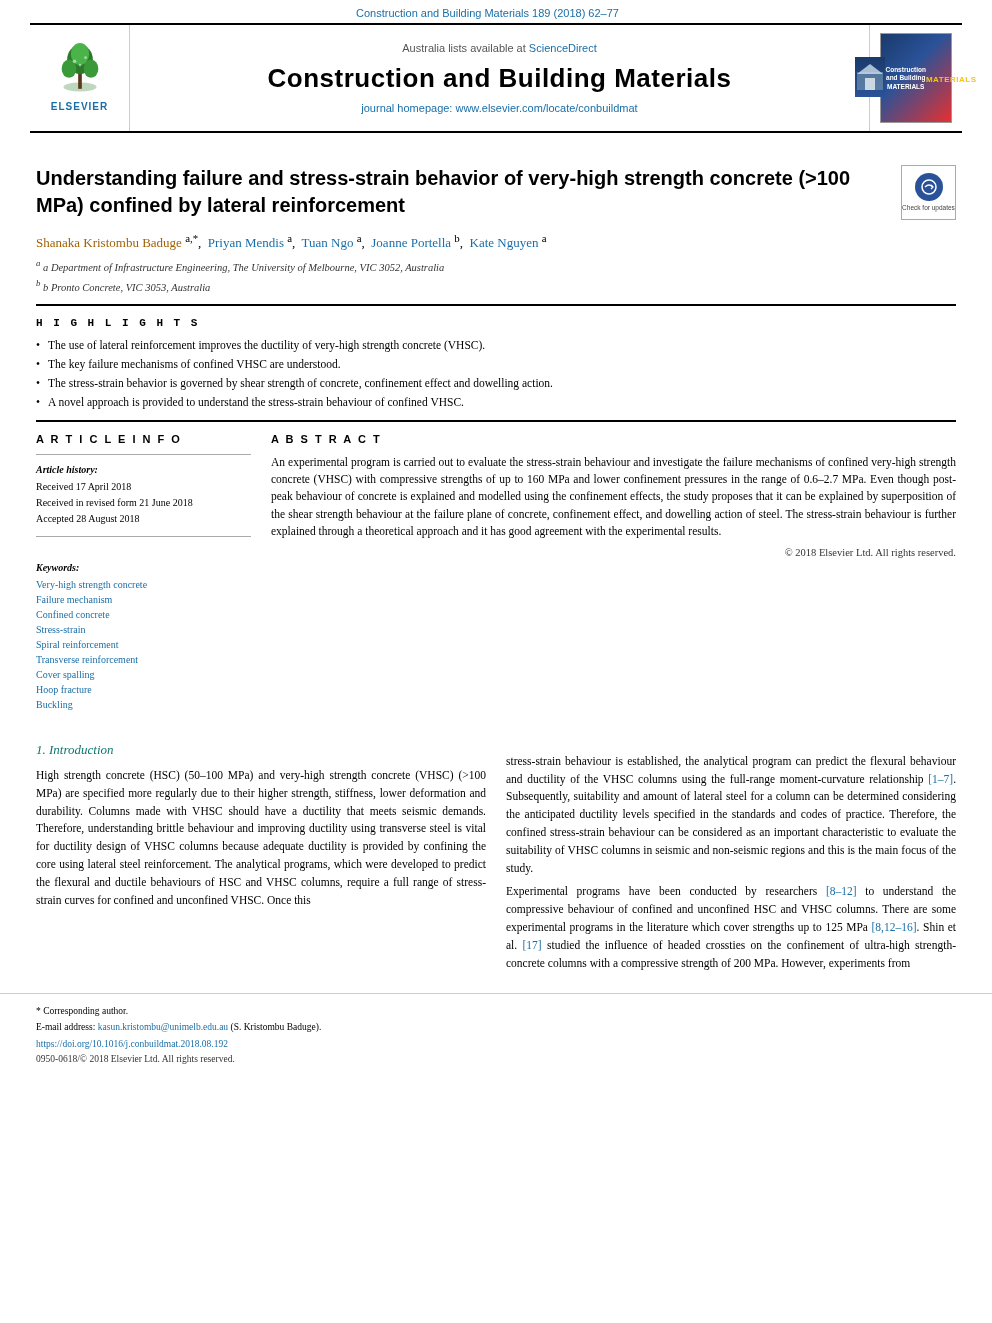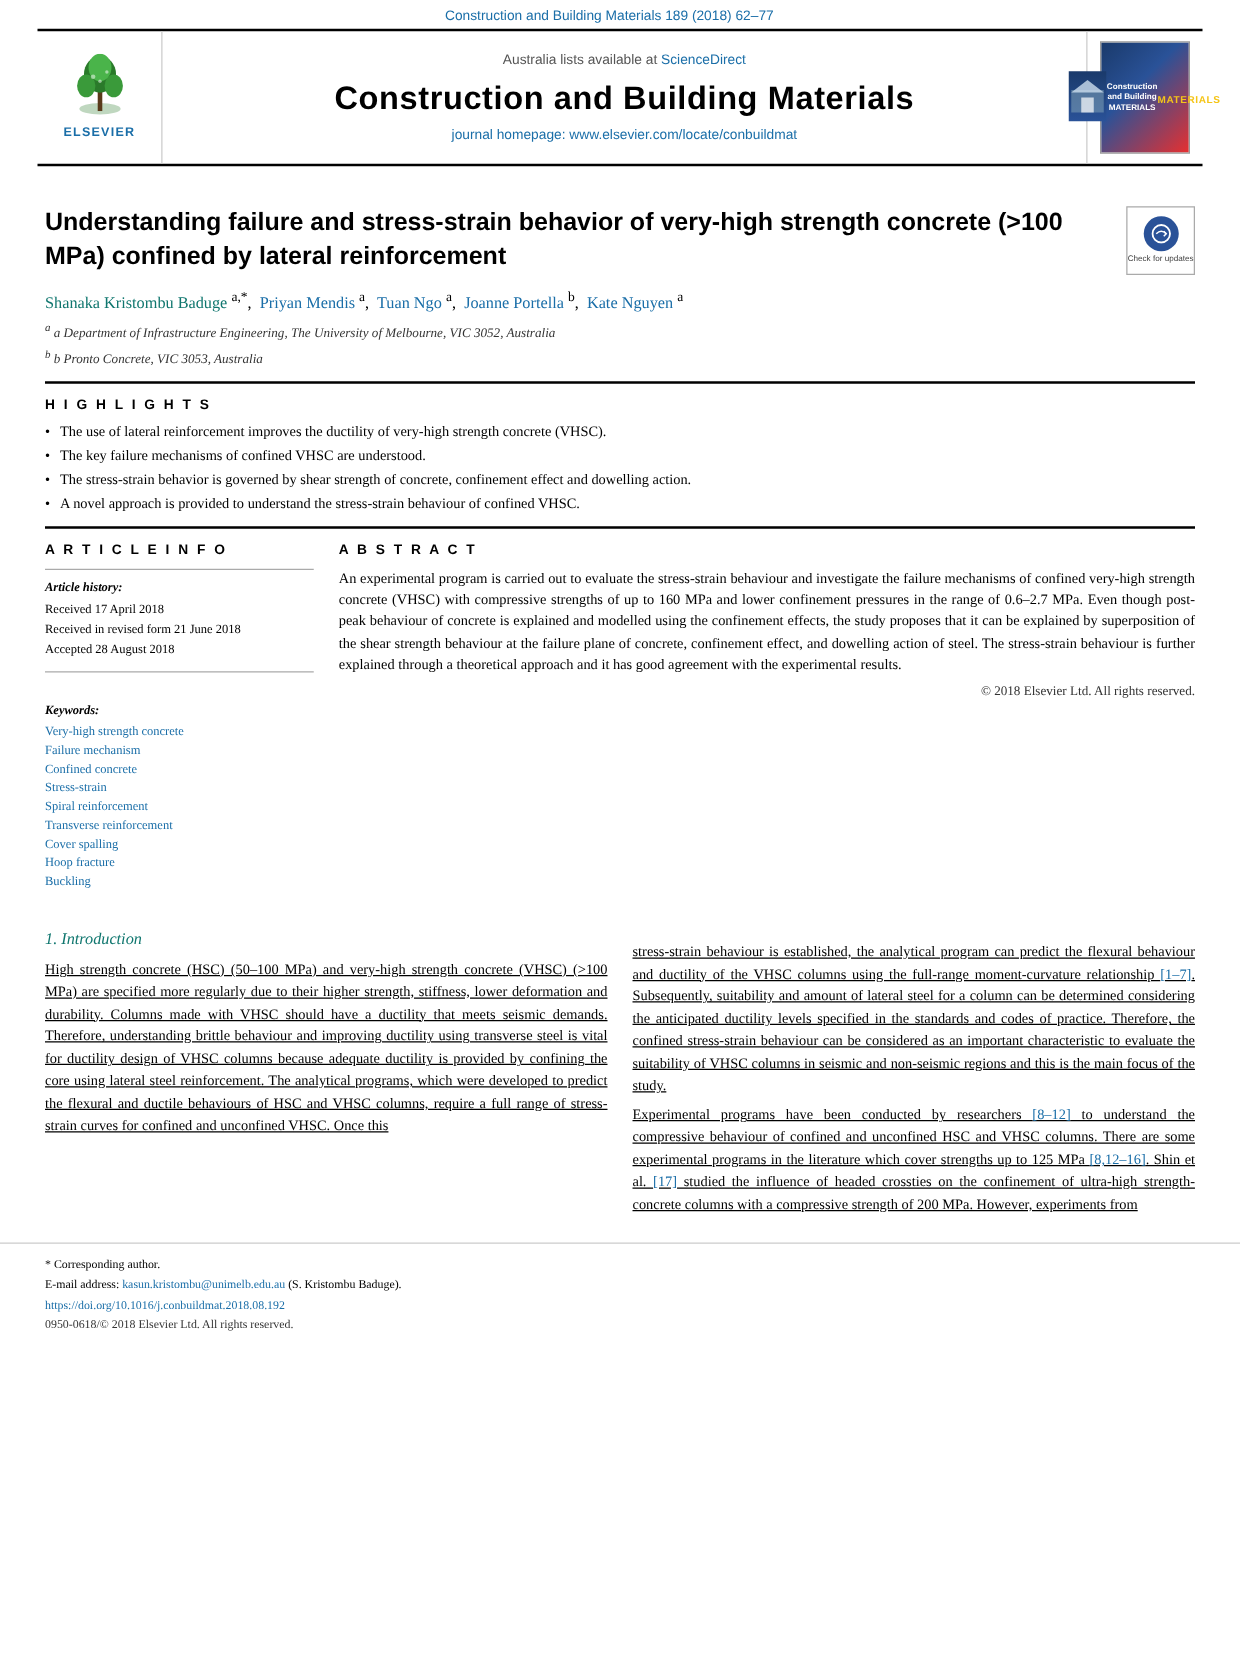--- a/index.html
+++ b/index.html
@@ -190,21 +190,21 @@
       margin: 8px 0;
     }
     
     .highlights-section {
       margin: 10px 0;
     }
     .highlights-title {
       font-size: 11px;
       font-weight: bold;
       letter-spacing: 2px;
-      font-family: Liberation Sans, sans-serif;
+      font-family: Liberation Mono, monospace;
       color: #000;
       margin-bottom: 6px;
     }
     .highlights-list {
       list-style: none;
       padding: 0;
     }
     .highlights-list li {
       font-size: 11.5px;
       margin-bottom: 3px;
@@ -299,21 +299,20 @@
       font-weight: normal;
       font-style: italic;
       margin-bottom: 8px;
       color: #0f766e;
     }
     .body-text {
       font-size: 11.5px;
       line-height: 1.55;
       text-align: justify;
       margin-bottom: 6px;
-      text-decoration: underline;
     }
     .body-text .ref {
       color: #1a6ea8;
     }
     
     .footer-section {
       padding: 10px 36px 0 36px;
       border-top: 1px solid #ccc;
       margin-top: 14px;
     }
@@ -399,21 +398,21 @@
             <circle cx="8" cy="8" r="7" stroke="#fff" stroke-width="1.5" fill="#2a5298"></circle>
             <path d="M4 8 Q8 4 12 8" stroke="#fff" stroke-width="1.2" fill="none"></path>
             <polyline points="10,6 12,8 10,10" stroke="#fff" stroke-width="1.2" fill="none"></polyline>
           </svg>
         </div>
         <div style="font-size:6.5px; color:#444; font-family:Arial,sans-serif; line-height:1.2;">Check for updates</div>
       </div>
     </div>
 
     <div class="authors-line">
-      <span style="color:#0f766e;">Shanaka Kristombu Baduge</span>
+      <span style="color:#a16207;">Shanaka Kristombu Baduge</span>
       <sup>a,*</sup>,&nbsp;
       <span style="color:#1a6ea8;">Priyan Mendis</span>
       <sup>a</sup>,&nbsp;
       <span style="color:#1a6ea8;">Tuan Ngo</span>
       <sup>a</sup>,&nbsp;
       <span style="color:#1a6ea8;">Joanne Portella</span>
       <sup>b</sup>,&nbsp;
       <span style="color:#1a6ea8;">Kate Nguyen</span>
       <sup>a</sup>
     </div>

